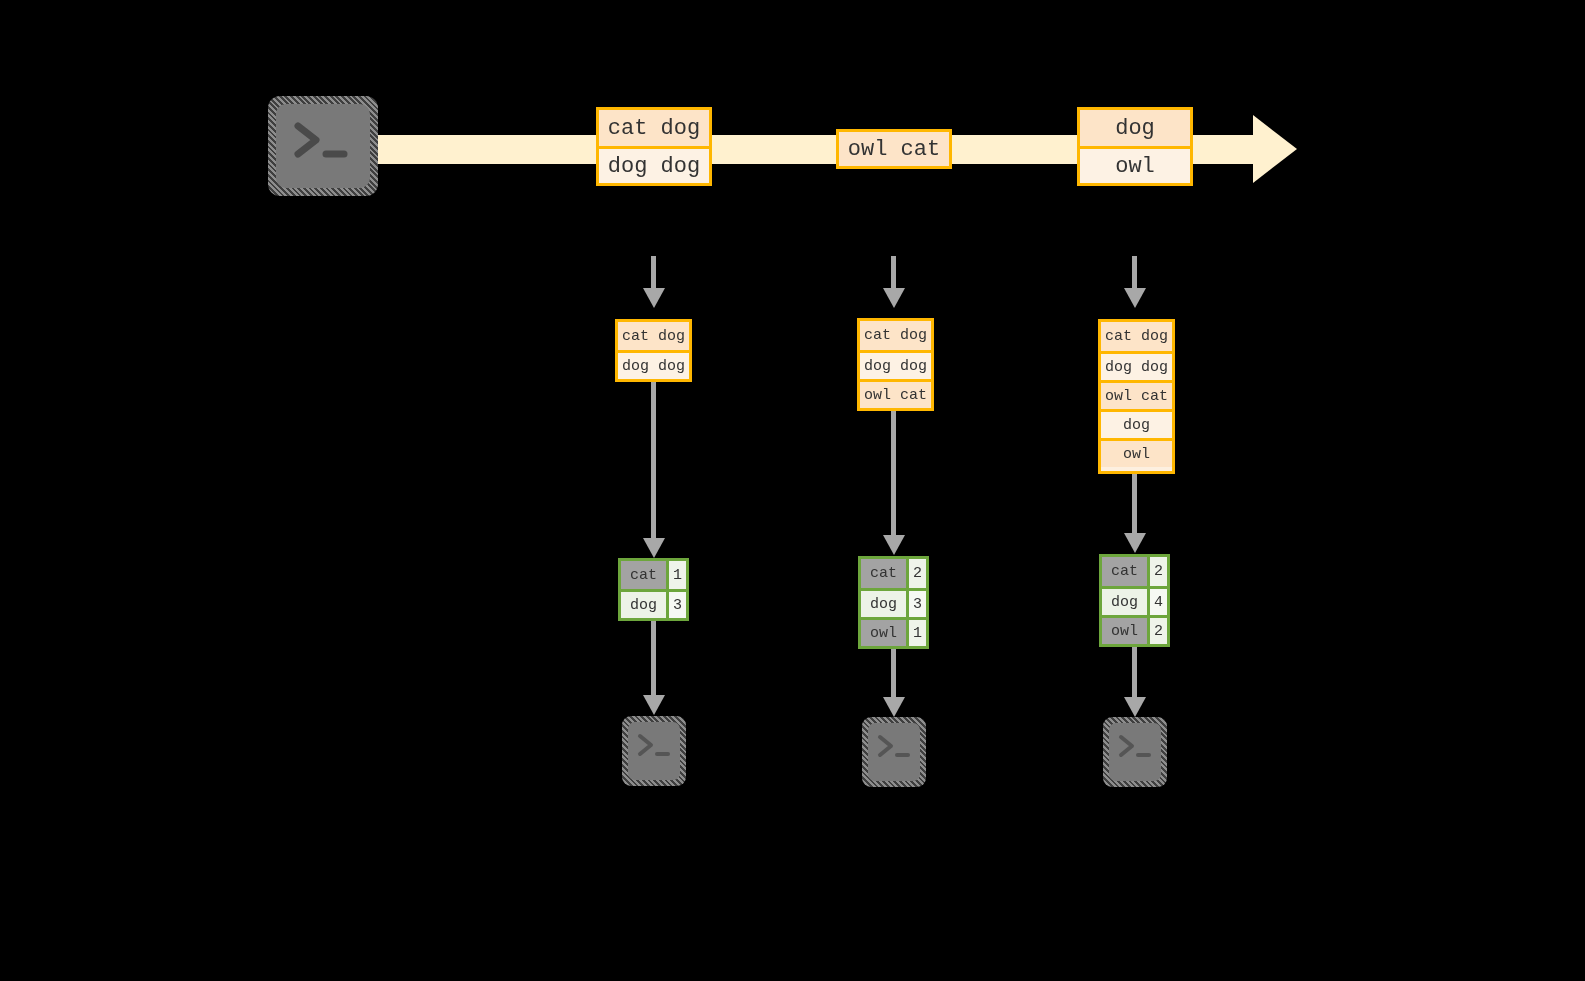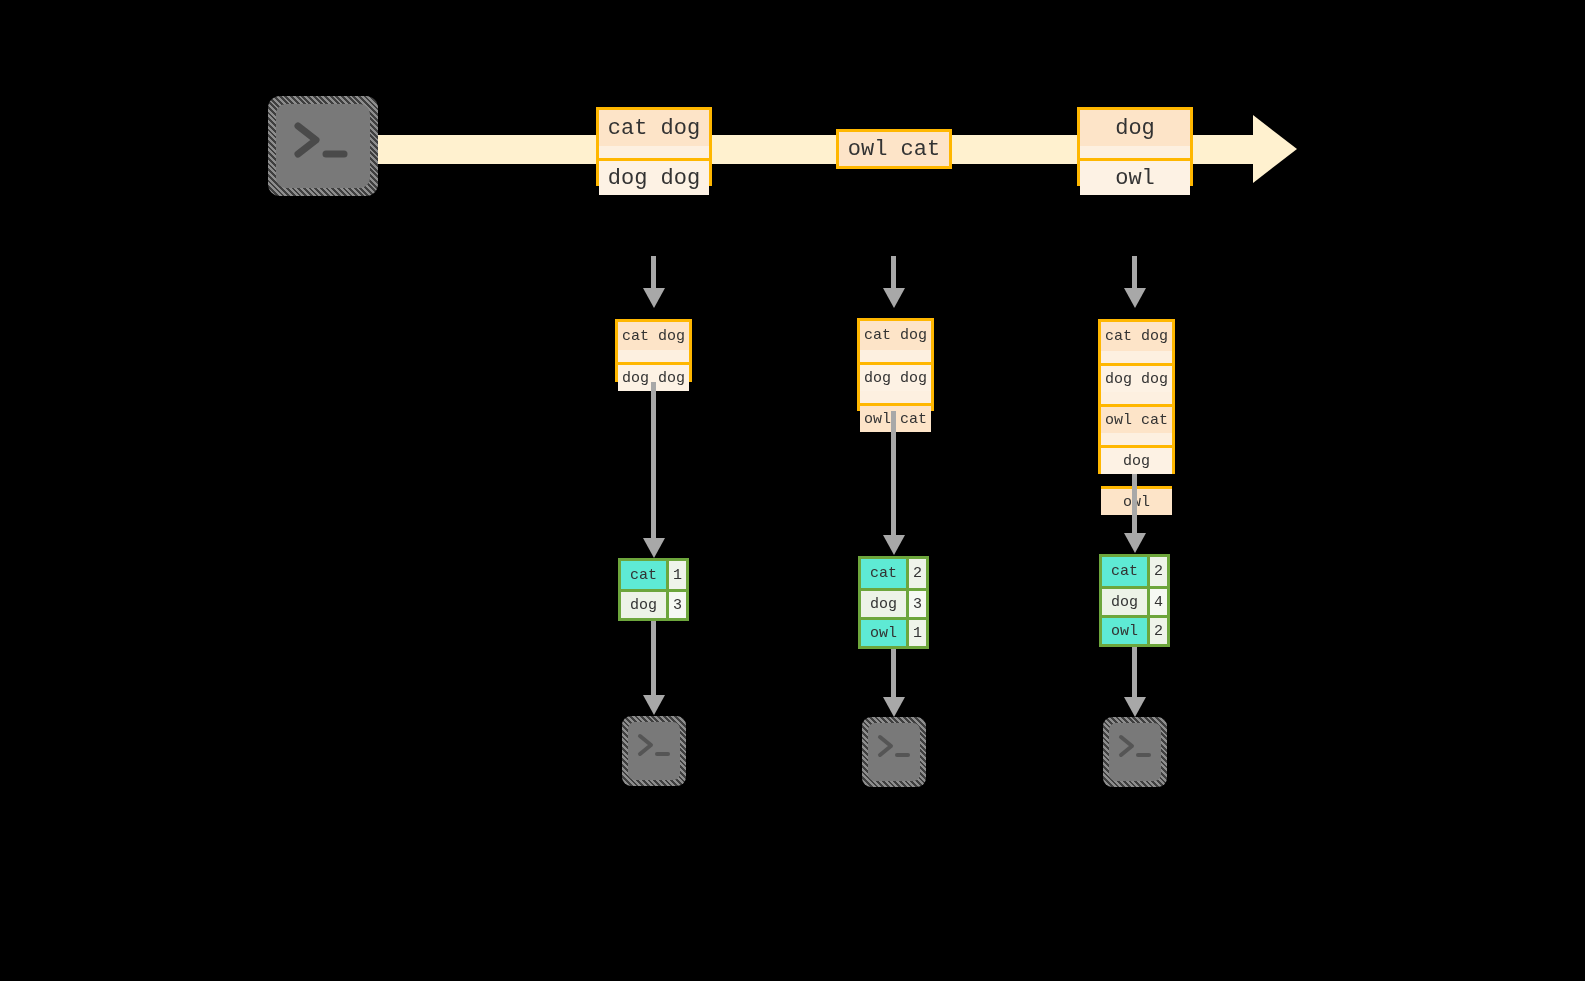--- a/index.html
+++ b/index.html
@@ -64,21 +64,21 @@
     box-sizing: border-box;
     width: 100%;
     display: flex;
     align-items: center;
     justify-content: center;
     color: #333333;
     white-space: nowrap;
   }
   .orow.dark { background: #FDE4C8; }
   .orow.light { background: #FDF2E4; }
-  .orow.sep { border-top: 3px solid #FFB700; margin-top: 12px; }
+  .orow.sep { border-top: 3px solid #FFB700; }
 
   
   .gbox {
     position: absolute;
     box-sizing: border-box;
     border: 3px solid #6DA63C;
     background: #EFF4EA;
   }
   .grow {
     box-sizing: border-box;
@@ -87,21 +87,21 @@
   }
   .grow.sep { border-top: 3px solid #6DA63C; }
   .gcell {
     box-sizing: border-box;
     display: flex;
     align-items: center;
     justify-content: center;
     color: #333333;
     white-space: nowrap;
   }
-  .gcell.key { background: #5eead4; }
+  .gcell.key { background: #a3a3a3; }
   .gcell.val { background: #EFF4EA; border-left: 3px solid #6DA63C; }
   .grow.light .gcell.key { background: #EDF3E7; }
   .grow.light .gcell.val { background: #F6F9F3; }
 
   
   .vline {
     position: absolute;
     background: #A8A8A8;
     width: 5px;
   }

